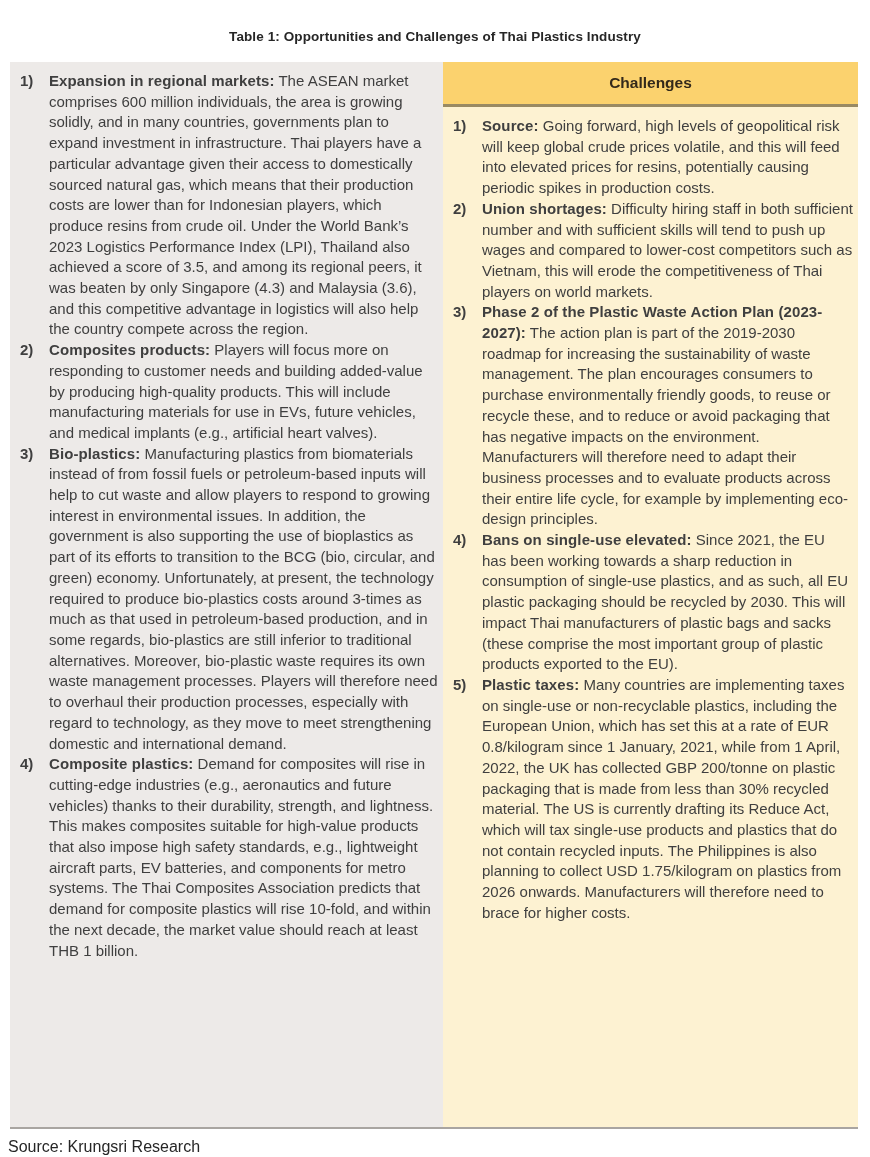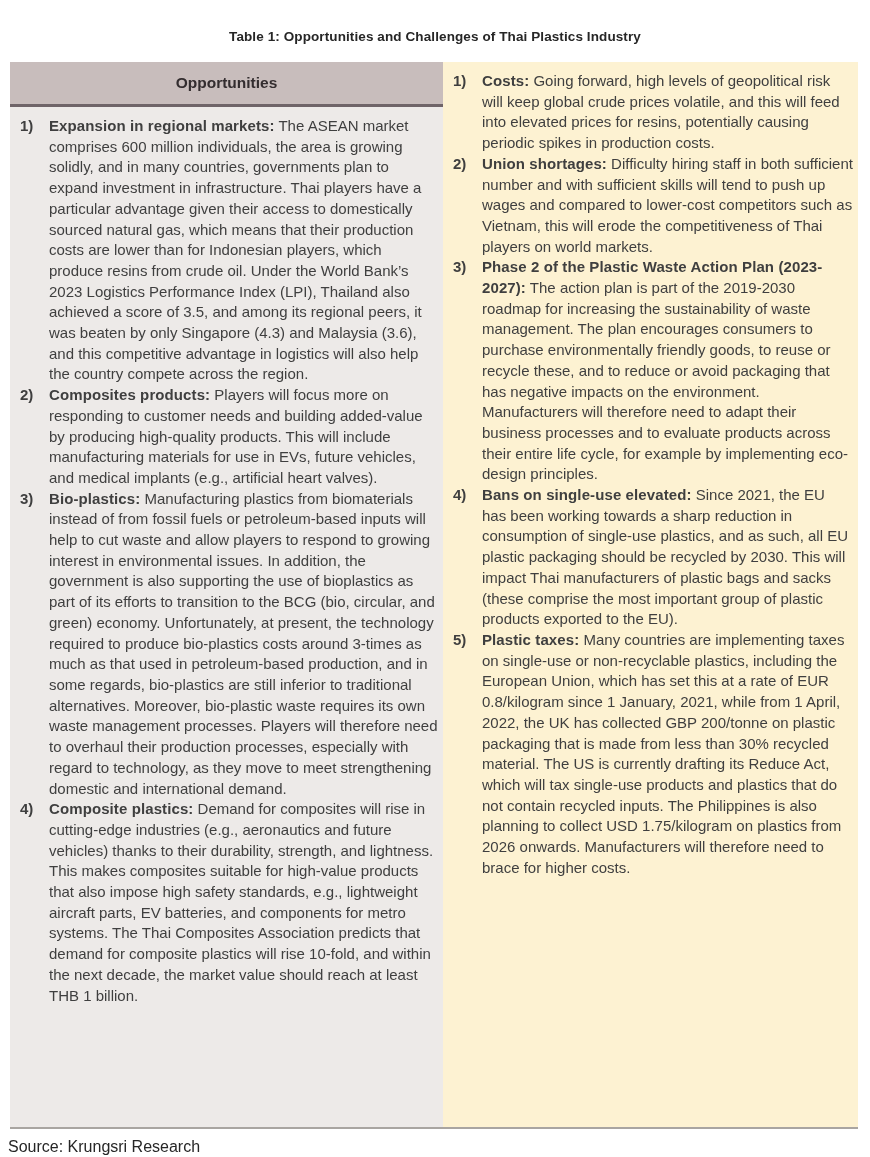--- a/index.html
+++ b/index.html
@@ -74,21 +74,20 @@
   }
 </style>
 </head>
 <body>
 
 <div class="page">
   <div class="title">Table 1: Opportunities and Challenges of Thai Plastics Industry</div>
 
   <div class="table">
     <div class="col col-left">
-      <div class="col-header">Opportunities</div>
       <div class="col-body">
           <div class="item">
             <span class="num">1)</span>
             <span class="body"><b>Expansion in regional markets:</b> The ASEAN market comprises 600 million individuals, the area is growing solidly, and in many countries, governments plan to expand investment in infrastructure. Thai players have a particular advantage given their access to domestically sourced natural gas, which means that their production costs are lower than for Indonesian players, which produce resins from crude oil. Under the World Bank’s 2023 Logistics Performance Index (LPI), Thailand also achieved a score of 3.5, and among its regional peers, it was beaten by only Singapore (4.3) and Malaysia (3.6), and this competitive advantage in logistics will also help the country compete across the region.</span>
           </div>
           <div class="item">
             <span class="num">2)</span>
             <span class="body"><b>Composites products:</b> Players will focus more on responding to customer needs and building added-value by producing high-quality products. This will include manufacturing materials for use in EVs, future vehicles, and medical implants (e.g., artificial heart valves).</span>
           </div>
           <div class="item">
@@ -96,24 +95,25 @@
             <span class="body"><b>Bio-plastics:</b> Manufacturing plastics from biomaterials instead of from fossil fuels or petroleum-based inputs will help to cut waste and allow players to respond to growing interest in environmental issues. In addition, the government is also supporting the use of bioplastics as part of its efforts to transition to the BCG (bio, circular, and green) economy. Unfortunately, at present, the technology required to produce bio-plastics costs around 3-times as much as that used in petroleum-based production, and in some regards, bio-plastics are still inferior to traditional alternatives. Moreover, bio-plastic waste requires its own waste management processes. Players will therefore need to overhaul their production processes, especially with regard to technology, as they move to meet strengthening domestic and international demand.</span>
           </div>
           <div class="item">
             <span class="num">4)</span>
             <span class="body"><b>Composite plastics:</b> Demand for composites will rise in cutting-edge industries (e.g., aeronautics and future vehicles) thanks to their durability, strength, and lightness. This makes composites suitable for high-value products that also impose high safety standards, e.g., lightweight aircraft parts, EV batteries, and components for metro systems. The Thai Composites Association predicts that demand for composite plastics will rise 10-fold, and within the next decade, the market value should reach at least THB 1 billion.</span>
           </div>
         </div>
     </div>
 
     <div class="col col-right">
+      <div class="col-header">Challenges</div>
       <div class="col-body">
           <div class="item">
             <span class="num">1)</span>
-            <span class="body"><b>Costs:</b> Going forward, high levels of geopolitical risk will keep global crude prices volatile, and this will feed into elevated prices for resins, potentially causing periodic spikes in production costs.</span>
+            <span class="body"><b>Source:</b> Going forward, high levels of geopolitical risk will keep global crude prices volatile, and this will feed into elevated prices for resins, potentially causing periodic spikes in production costs.</span>
           </div>
           <div class="item">
             <span class="num">2)</span>
             <span class="body"><b>Union shortages:</b> Difficulty hiring staff in both sufficient number and with sufficient skills will tend to push up wages and compared to lower-cost competitors such as Vietnam, this will erode the competitiveness of Thai players on world markets.</span>
           </div>
           <div class="item">
             <span class="num">3)</span>
             <span class="body"><b>Phase 2 of the Plastic Waste Action Plan (2023-2027):</b> The action plan is part of the 2019-2030 roadmap for increasing the sustainability of waste management. The plan encourages consumers to purchase environmentally friendly goods, to reuse or recycle these, and to reduce or avoid packaging that has negative impacts on the environment. Manufacturers will therefore need to adapt their business processes and to evaluate products across their entire life cycle, for example by implementing eco-design principles.</span>
           </div>
           <div class="item">

